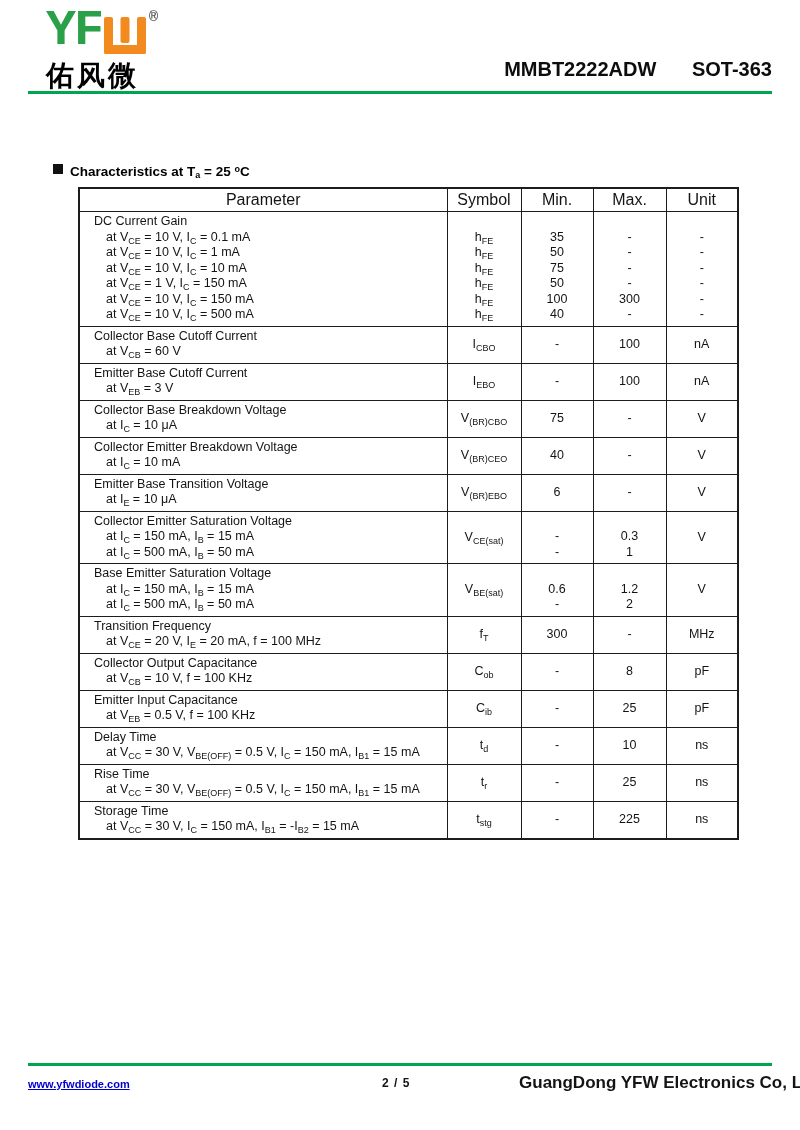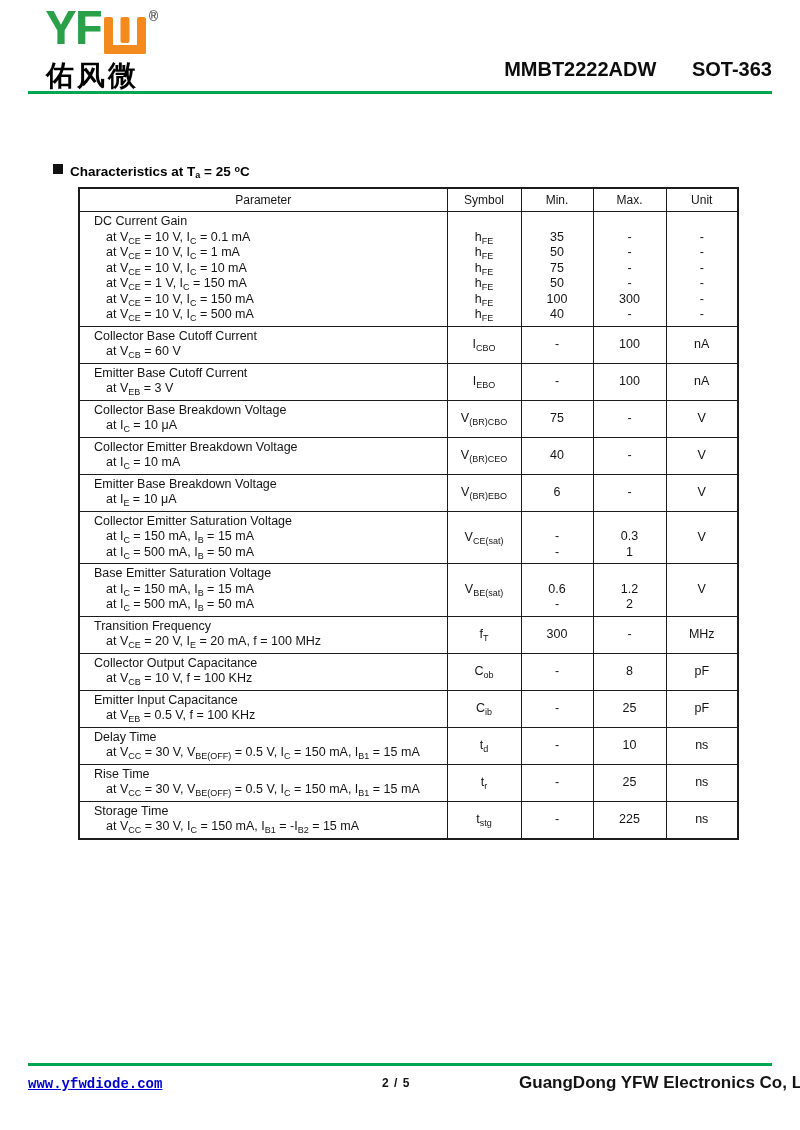--- a/index.html
+++ b/index.html
@@ -29,40 +29,40 @@
     display:flex;
   }
   .bullet{display:inline-block;width:10px;height:10px;background:#111;margin-right:7px;}
   .section-heading sub{font-size:9px;vertical-align:-2px;}
   .section-heading sup{font-size:9px;vertical-align:4px;}
   
   .tbl-wrap{position:absolute;left:78px;top:187px;}
   table.chars{border-collapse:collapse;table-layout:fixed;width:659px;border:2px solid #1c1c1c;}
   table.chars th,table.chars td{border:1px solid #1c1c1c;}
   table.chars th{
-    font-weight:normal;font-size:12px;height:20px;text-align:center;
+    font-weight:normal;font-size:16px;height:20px;text-align:center;
     padding:1px 0;color:#141414;
   }
   td.p-cell{padding:2px 4px 3px 14px;vertical-align:top;}
   .line{line-height:15.5px;font-size:12.5px;white-space:nowrap;}
   .p-cond{padding-left:12px;}
   td.v-cell{text-align:center;font-size:12.5px;padding:2px 2px 3px;}
   td.v-cell.mid{vertical-align:middle;}
   td.v-cell.top{vertical-align:top;}
   sub{font-size:9px;vertical-align:-2.5px;line-height:0;}
   sup{font-size:9px;vertical-align:4px;line-height:0;}
   
   .footer-row{
     position:absolute;left:28px;right:28px;top:1073px;
     display:flex;align-items:center;
   }
   .f-left{width:33%;}
   .f-mid{width:33%;text-align:center;font-size:12px;font-weight:bold;letter-spacing:1px;}
   .f-right{width:34%;text-align:right;font-size:17px;font-weight:bold;white-space:nowrap;}
-  .site-link{color:var(--link-blue);font-size:14px;font-weight:bold;text-decoration:underline;font-family:Liberation Mono, monospace;}
+  .site-link{color:var(--link-blue);font-size:11px;font-weight:bold;text-decoration:underline;}
 </style>
 </head>
 <body>
 
 <div class="page" style="--brand-green: #2aa048; --rule-green: #00a551; --link-blue: #0000cc;">
 
   <div class="logo">
     <div class="logo-top">
       <span class="logo-yf">YF</span>
       <svg class="logo-w" width="42" height="37" viewBox="0 0 42 37">
@@ -191,21 +191,21 @@
               <div class="line p-title">Collector Emitter Breakdown Voltage</div>
               <div class="line p-cond">at I<sub>C</sub> = 10 mA</div>
             </td>
             <td class="v-cell mid">V<sub>(BR)CEO</sub></td>
             <td class="v-cell mid">40</td>
             <td class="v-cell mid">-</td>
             <td class="v-cell mid">V</td>
           </tr>
           <tr>
             <td class="p-cell">
-              <div class="line p-title">Emitter Base Breakdown Voltage</div>
+              <div class="line p-title">Emitter Base Transition Voltage</div>
               <div class="line p-cond">at I<sub>E</sub> = 10 μA</div>
             </td>
             <td class="v-cell mid">V<sub>(BR)EBO</sub></td>
             <td class="v-cell mid">6</td>
             <td class="v-cell mid">-</td>
             <td class="v-cell mid">V</td>
           </tr>
           <tr>
             <td class="p-cell">
               <div class="line p-title">Collector Emitter Saturation Voltage</div>

